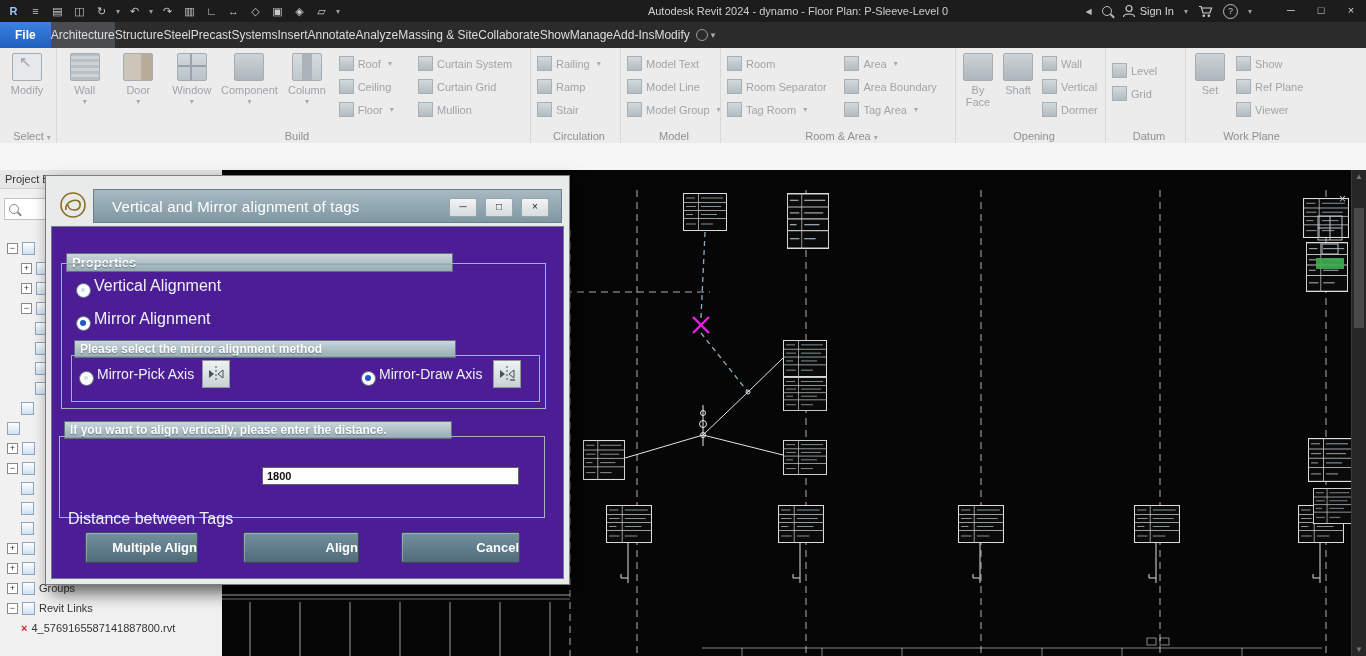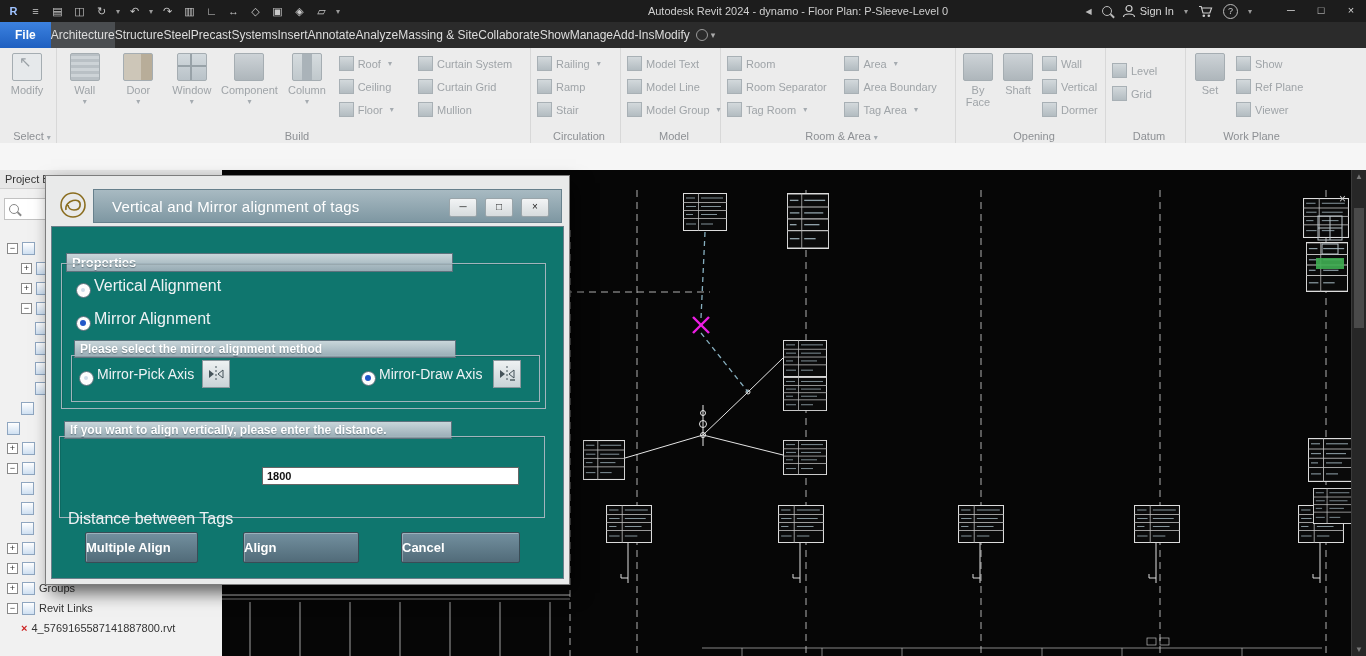--- a/index.html
+++ b/index.html
@@ -110,42 +110,42 @@
   .dialog{position:absolute;left:45px;top:175px;width:523px;height:408px;background:#e9eaea;
           border:1px solid #7d7d7d;box-shadow:6px 8px 16px rgba(0,0,0,0.6);z-index:10;}
   .d-logo{position:absolute;left:10px;top:12px;width:34px;height:34px;}
   .d-band{position:absolute;left:47px;right:7px;top:13px;height:32px;
           background:linear-gradient(#a8bac2,#7e97a2);border:1px solid #67808c;
           display:flex;align-items:center;}
   .d-title{margin-left:18px;font-size:15px;color:#fff;letter-spacing:0.2px;}
   .d-winbtns{position:absolute;right:12px;top:8px;display:flex;gap:8px;}
   .d-wb{width:26px;height:17px;background:linear-gradient(#f2f4f5,#d6dbdd);border:1px solid #9aa5aa;
         font-size:10px;line-height:15px;text-align:center;color:#222;border-radius:2px;}
-  .d-body{position:absolute;left:5px;top:50px;right:5px;bottom:5px;background:#0f766e;
+  .d-body{position:absolute;left:5px;top:50px;right:5px;bottom:5px;background:#4c1d95;
           border:1px solid #6a7f8a;}
   .hdr{position:absolute;background:linear-gradient(#c9d6da,#97abb4);border:1px solid #5d727d;
        color:#fff;font-weight:bold;font-size:12px;padding:1px 5px 0 5px;
        text-shadow:0 1px 1px rgba(40,60,70,0.5);white-space:nowrap;overflow:hidden;}
   .grp{position:absolute;border:1px solid #a2b4bc;box-shadow:inset 1px 1px 0 rgba(0,0,0,0.10);}
   .radio{position:absolute;width:13px;height:13px;border-radius:50%;background:#fdfdfd;
          border:1px solid #5c707b;}
   .radio.un::after{content:"";position:absolute;left:4px;top:4px;width:4px;height:4px;
          border-radius:50%;background:#cfdce8;}
   .radio.sel::after{content:"";position:absolute;left:3px;top:3px;width:6px;height:6px;
          border-radius:50%;background:#2057c8;}
   .rlabel{position:absolute;color:#eef2f4;font-size:16px;white-space:nowrap;}
   .rlabel.sm{font-size:14px;}
   .iconbtn{position:absolute;width:26px;height:26px;background:linear-gradient(#eef1f2,#c9d3d7);
            border:1px solid #8b989e;display:flex;align-items:center;justify-content:center;}
   .dinput{position:absolute;width:247px;height:14px;background:#fff;border:1px solid #666;
           font-family:"Liberation Sans",sans-serif;font-size:11px;font-weight:bold;color:#111;
           padding:1px 4px;}
   .dbtn{position:absolute;background:linear-gradient(#73909f,#516b79);border:1px solid #394c56;
         box-shadow:inset 1px 1px 0 rgba(255,255,255,0.3);color:#fff;font-weight:bold;font-size:13px;
-        text-align:left;line-height:29px;border-radius:2px;}
+        text-align:right;line-height:29px;border-radius:2px;}
 </style>
 </head>
 <body>
 
 <div class="app">
 
   <div class="titlebar">
     <div class="qat">
       <span class="qi q-revit"></span>
       <span class="qi q-menu"></span>

